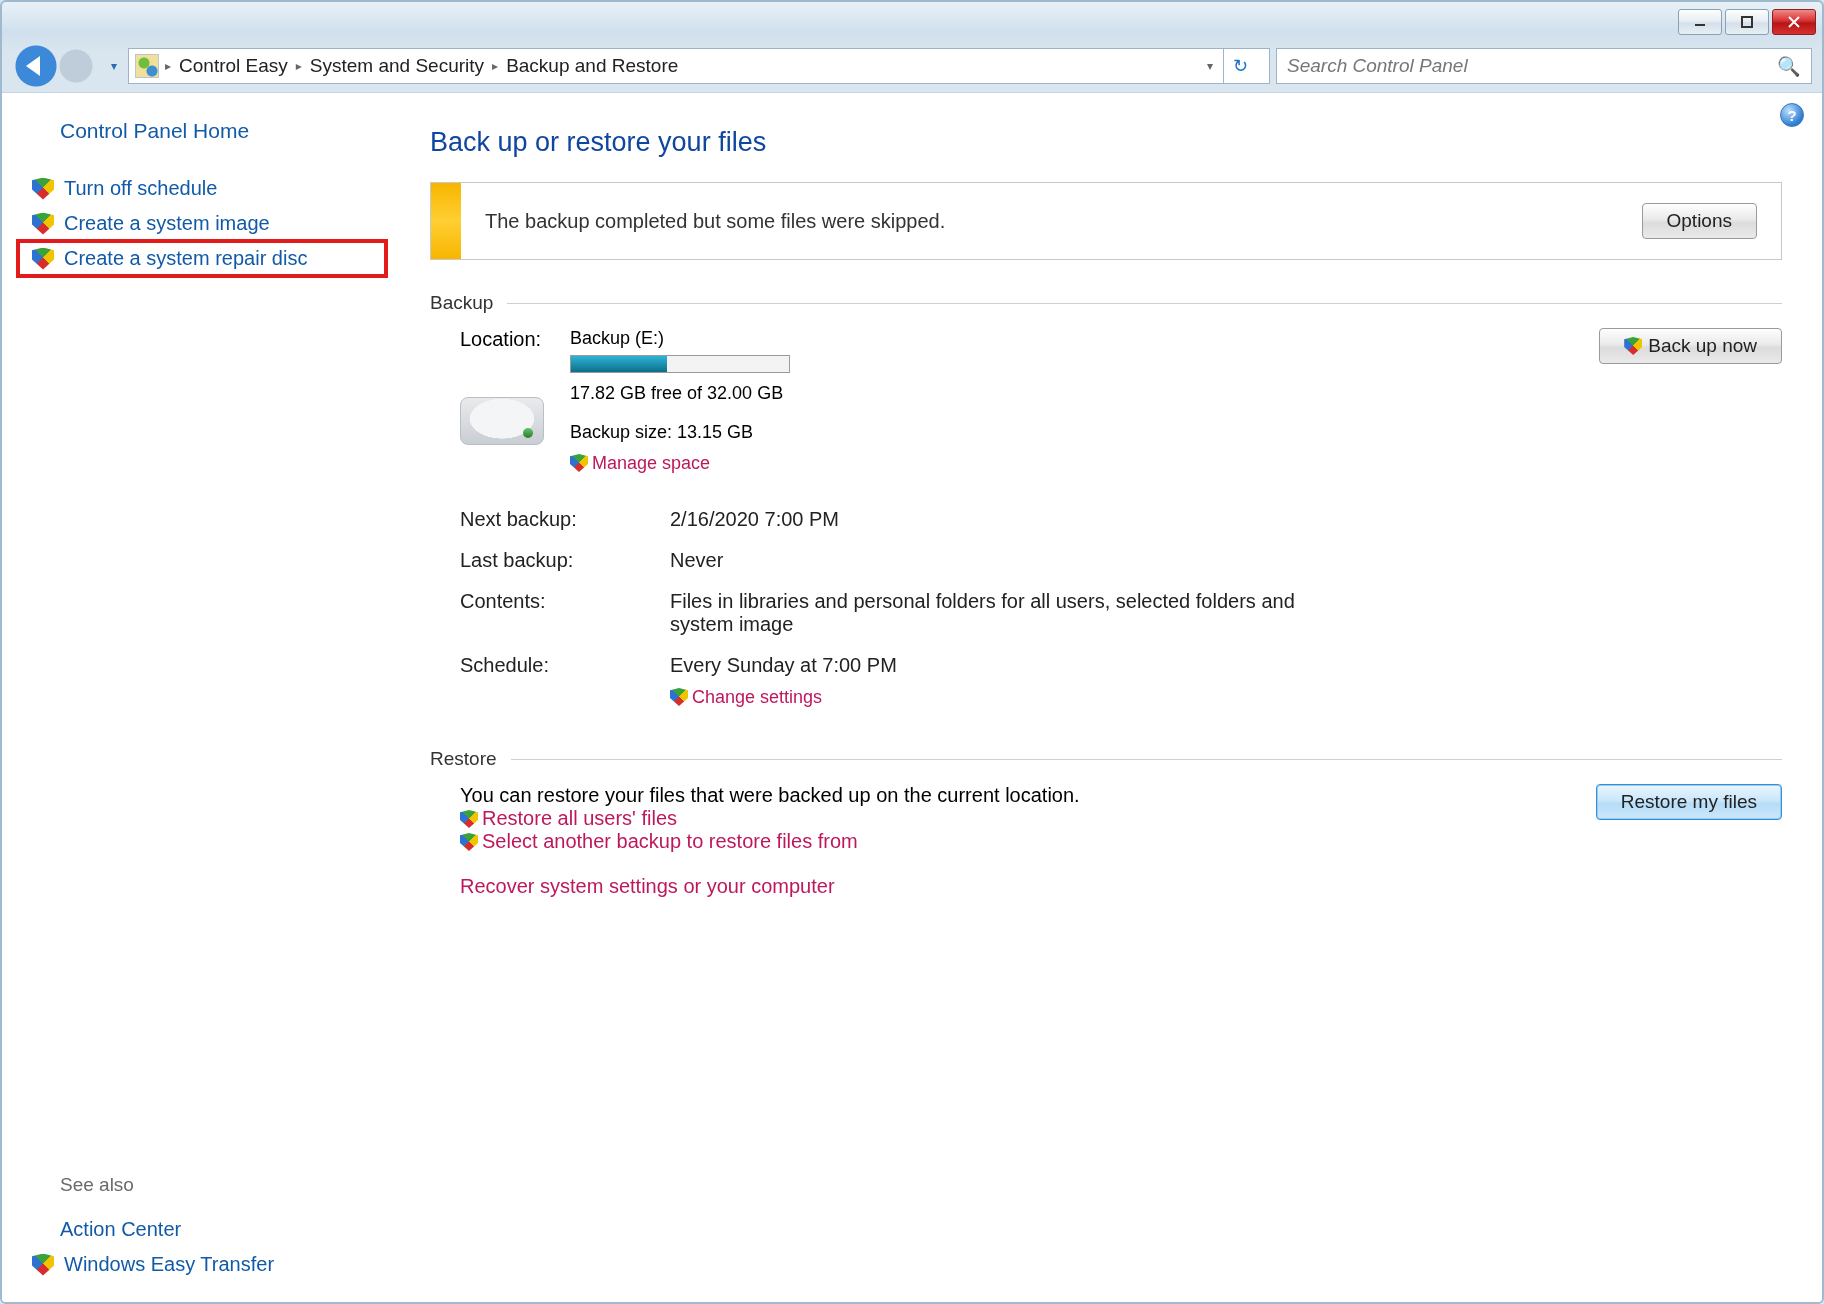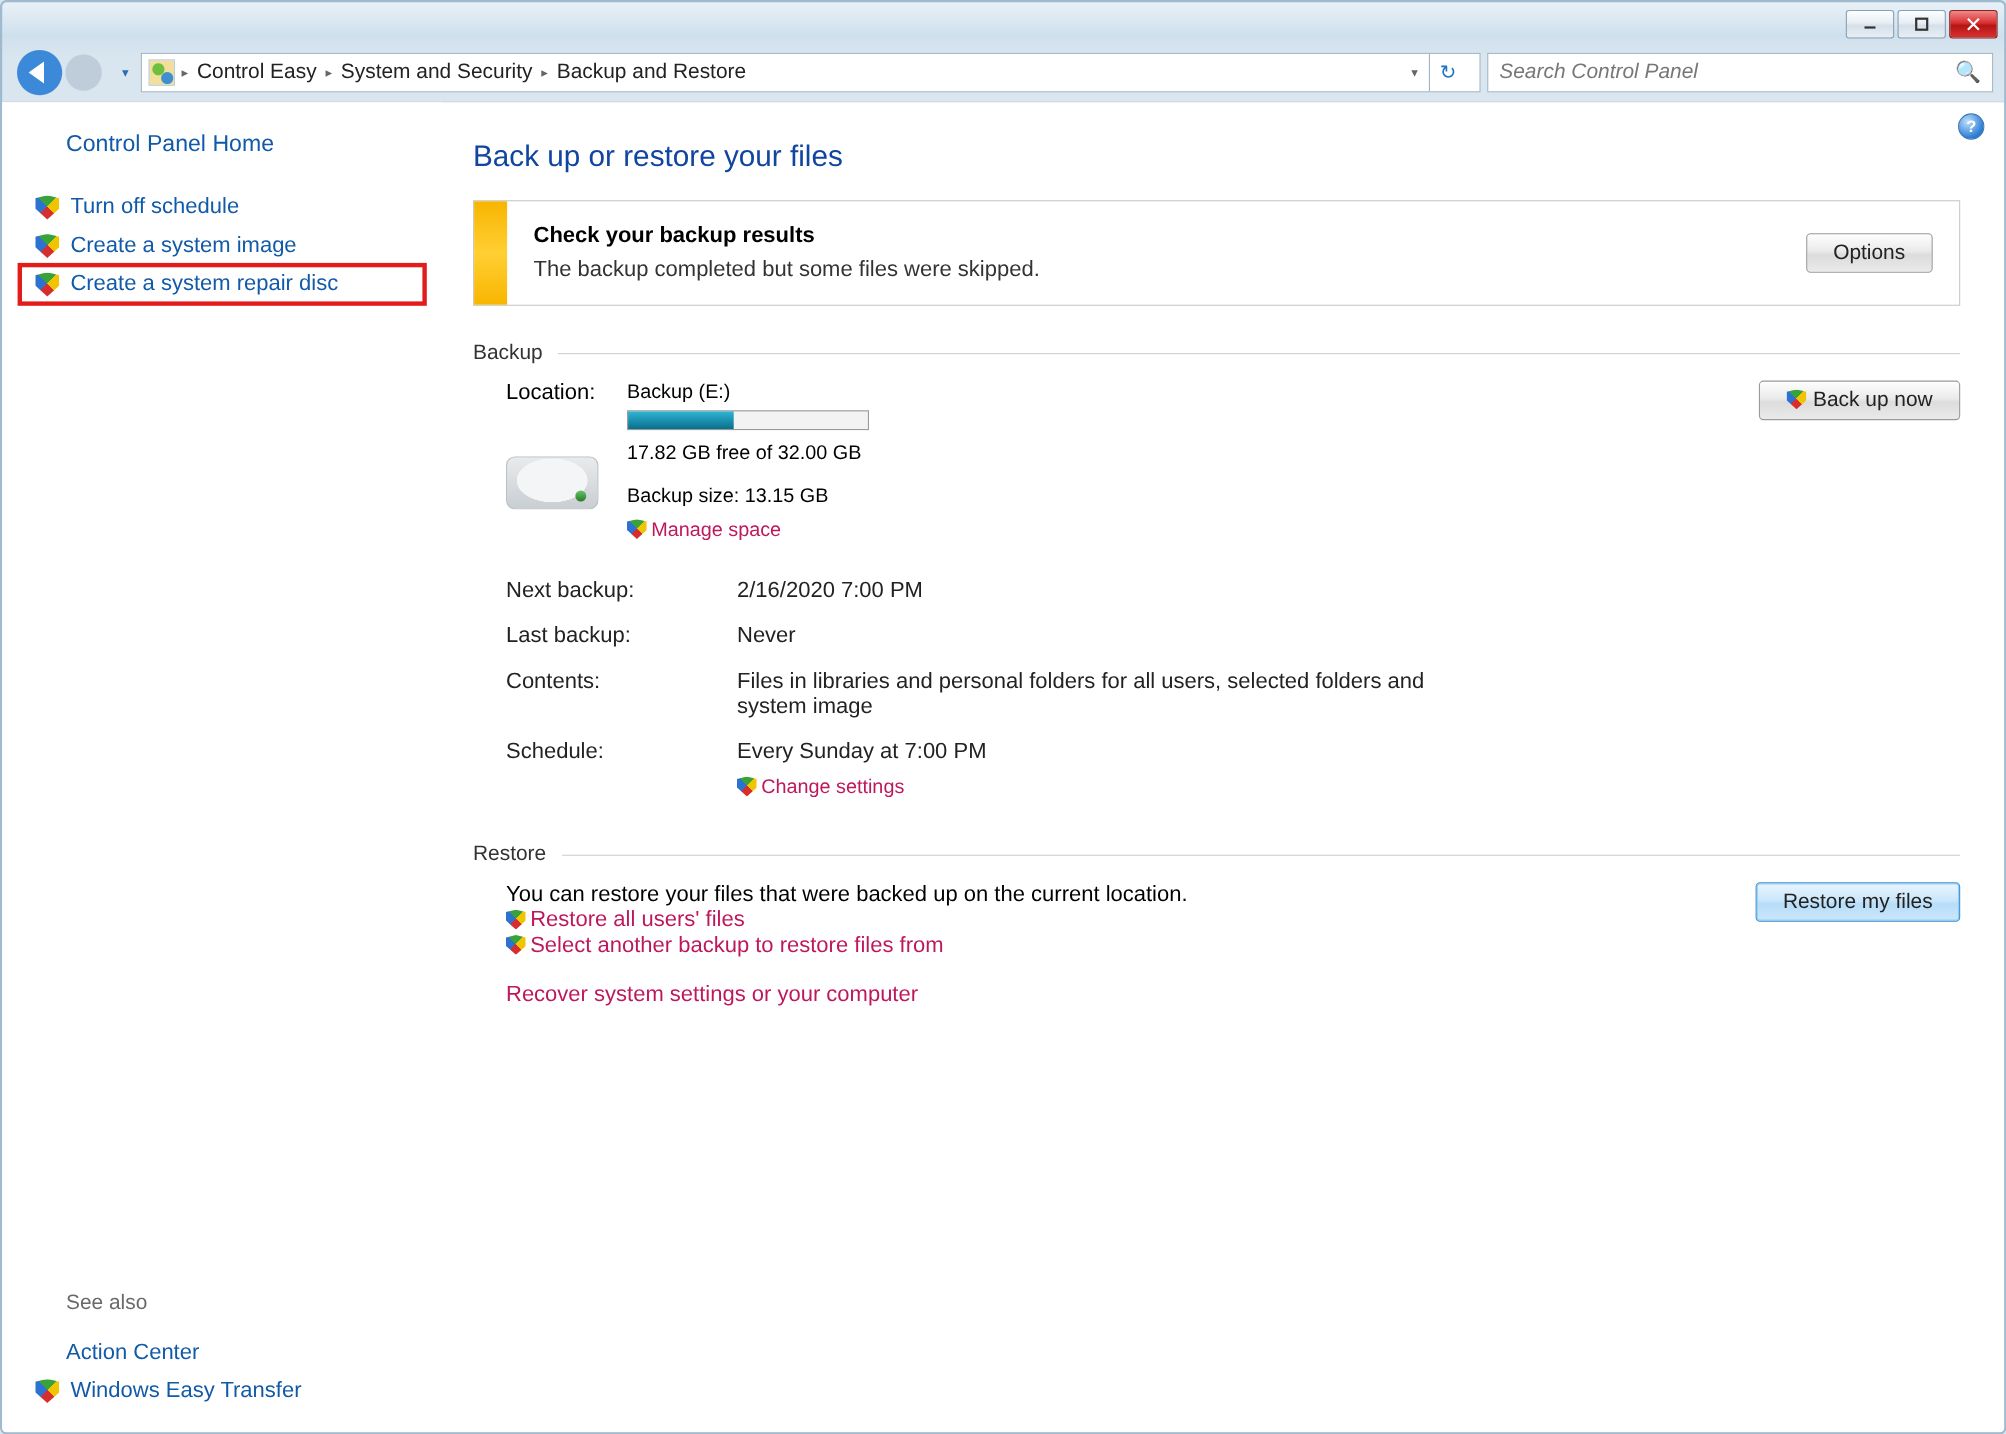--- a/index.html
+++ b/index.html
@@ -67,21 +67,21 @@
       radial-gradient(circle at 16px 16px, #3f8fd0 0 5px, transparent 6px),
       linear-gradient(#f2e09a,#f2e09a);
     border:1px solid #b9c7d3;
   }
   .addr-end { margin-left:auto; display:flex; align-items:center; gap:10px; padding-right:6px;}
   .refresh-box {
     width:34px; height:34px; border-left:1px solid #9fb3c6;
     display:flex; align-items:center; justify-content:center; color:#1d74c5; font-size:18px;
   }
   .searchbox {
-    width:460px; height:36px; background:#fff; border:1px solid #9fb3c6;
+    width:536px; height:36px; background:#fff; border:1px solid #9fb3c6;
     display:flex; align-items:center; padding:0 10px; color:#777;
     font-style:italic; font-size:19px;
   }
   .searchbox .mag { margin-left:auto; color:#2a6db5; font-style:normal;}
   
   .body {
     flex:1; display:flex; background:#fff; border-top:1px solid #c7d4df;
     position:relative;
   }
   .help-icn {
@@ -255,21 +255,20 @@
       </div>
     </div>
 
     <div class="main">
       <div class="page-title">Back up or restore your files</div>
 
       <div class="results-box">
         <div class="results-strip"></div>
         <div class="results-body">
           <div class="results-text">
-            <div class="hd">Check your backup results</div>
             <div class="sub">The backup completed but some files were skipped.</div>
           </div>
           <button class="btn" style="margin-left:auto">Options</button>
         </div>
       </div>
 
       <div class="section-head">
         <span>Backup</span>
         <div class="rule"></div>
       </div>

